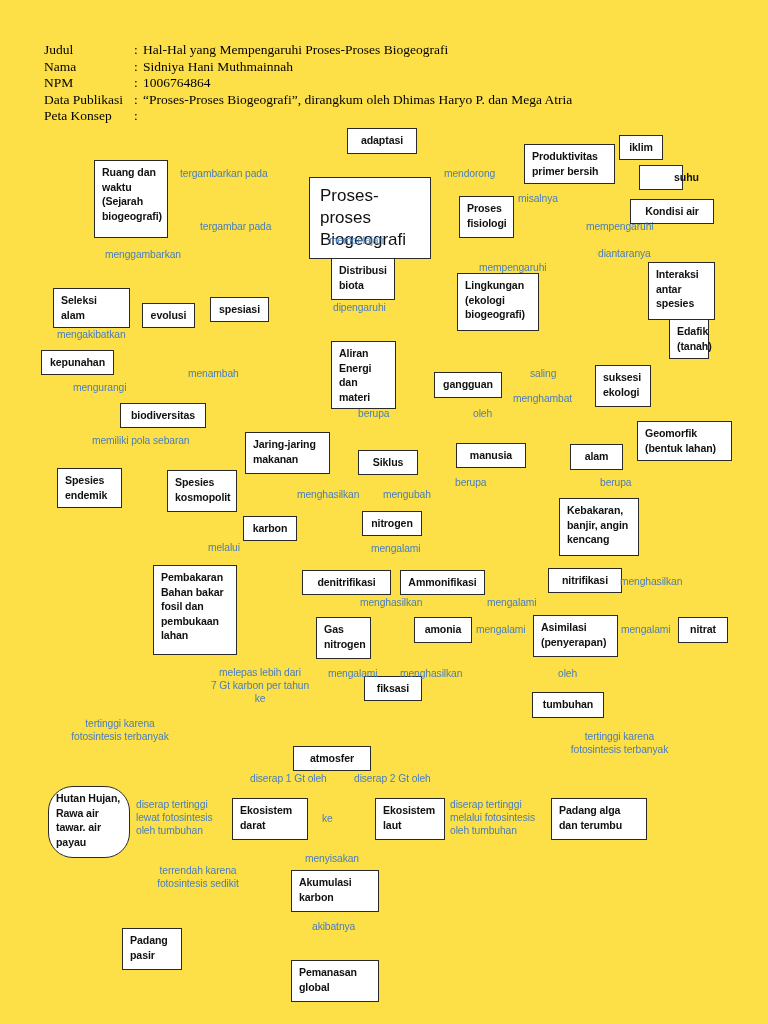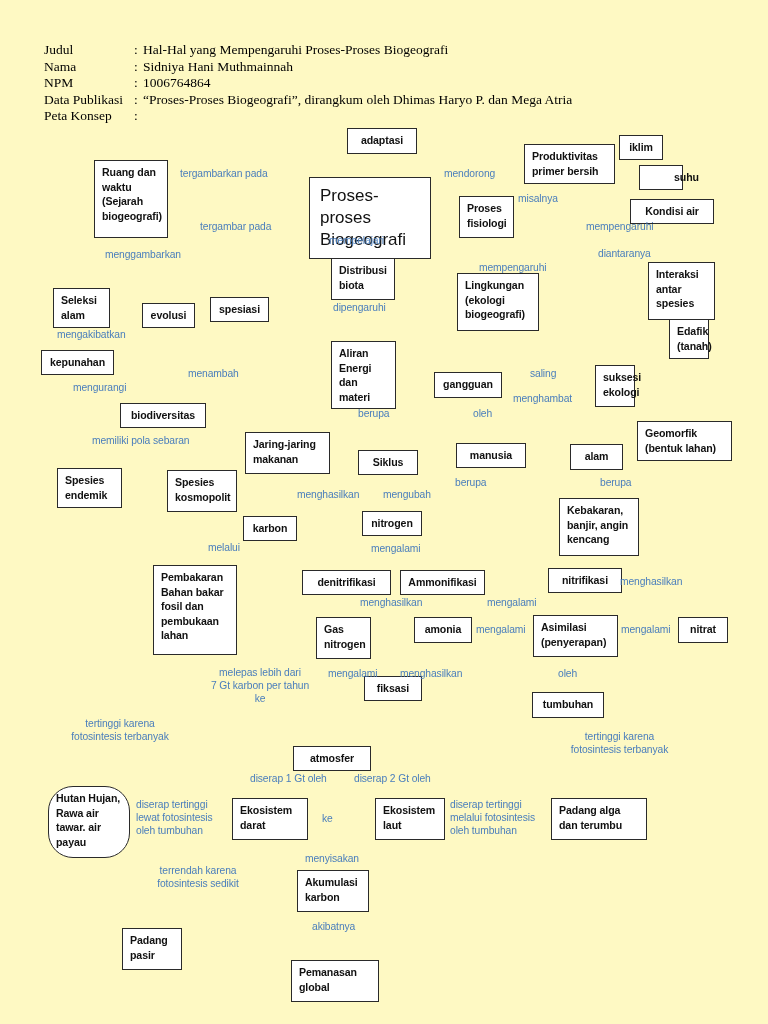--- a/index.html
+++ b/index.html
@@ -9,21 +9,21 @@
     background: #ffffff;
   }
   body {
     font-family: "Liberation Sans", sans-serif;
     color: #000000;
   }
   #page {
     position: relative;
     width: 768px;
     height: 1024px;
-    background: #fef9c3;
+    background: #fde047;
     overflow: hidden;
   }
 
   
   #header {
     position: absolute;
     left: 44px;
     top: 42px;
     width: 640px;
     font-family: "Liberation Serif", serif;
@@ -111,28 +111,28 @@
       <div class="node" style="left: 94px; top: 160px; width: 74px; min-height: 78px;">Ruang dan waktu (Sejarah biogeografi)</div>
       <div class="node big" style="left: 309px; top: 177px; width: 122px; min-height: 56px;">Proses-proses Biogeografi</div>
       <div class="node" style="left: 524px; top: 144px; width: 91px; min-height: 40px;">Produktivitas primer bersih</div>
       <div class="node ctr" style="left: 619px; top: 135px; width: 44px; min-height: 23px;">iklim</div>
       <div class="node ctr" style="left: 639px; top: 165px; width: 44px; min-height: 23px; padding-left: 34px;">suhu</div>
       <div class="node ctr" style="left: 630px; top: 199px; width: 84px; min-height: 23px;">Kondisi air</div>
       <div class="node" style="left: 459px; top: 196px; width: 55px; min-height: 42px;">Proses fisiologi</div>
       <div class="node" style="left: 331px; top: 258px; width: 64px; min-height: 42px;">Distribusi biota</div>
       <div class="node" style="left: 457px; top: 273px; width: 82px; min-height: 58px;">Lingkungan (ekologi biogeografi)</div>
       <div class="node" style="left: 648px; top: 262px; width: 67px; min-height: 58px;">Interaksi antar spesies</div>
-      <div class="node" style="left: 53px; top: 288px; width: 57px; min-height: 40px;">Seleksi alam</div>
+      <div class="node" style="left: 53px; top: 288px; width: 77px; min-height: 40px;">Seleksi alam</div>
       <div class="node ctr" style="left: 142px; top: 303px; width: 53px; min-height: 24px;">evolusi</div>
       <div class="node ctr" style="left: 210px; top: 297px; width: 59px; min-height: 24px;">spesiasi</div>
       <div class="node" style="left: 669px; top: 319px; width: 40px; min-height: 40px;">Edafik (tanah)</div>
       <div class="node ctr" style="left: 41px; top: 350px; width: 73px; min-height: 24px;">kepunahan</div>
       <div class="node" style="left: 331px; top: 341px; width: 65px; min-height: 58px;">Aliran Energi dan materi</div>
       <div class="node ctr" style="left: 434px; top: 372px; width: 68px; min-height: 26px;">gangguan</div>
-      <div class="node" style="left: 595px; top: 365px; width: 40px; min-height: 42px;">suksesi ekologi</div>
+      <div class="node" style="left: 595px; top: 365px; width: 56px; min-height: 42px;">suksesi ekologi</div>
       <div class="node ctr" style="left: 120px; top: 403px; width: 86px; min-height: 24px;">biodiversitas</div>
       <div class="node" style="left: 637px; top: 421px; width: 95px; min-height: 40px;">Geomorfik (bentuk lahan)</div>
       <div class="node" style="left: 245px; top: 432px; width: 85px; min-height: 42px;">Jaring-jaring makanan</div>
       <div class="node ctr" style="left: 358px; top: 450px; width: 60px; min-height: 24px;">Siklus</div>
       <div class="node ctr" style="left: 456px; top: 443px; width: 70px; min-height: 25px;">manusia</div>
       <div class="node ctr" style="left: 570px; top: 444px; width: 53px; min-height: 26px;">alam</div>
       <div class="node" style="left: 57px; top: 468px; width: 65px; min-height: 40px;">Spesies endemik</div>
       <div class="node" style="left: 167px; top: 470px; width: 70px; min-height: 42px;">Spesies kosmopolit</div>
       <div class="node" style="left: 559px; top: 498px; width: 80px; min-height: 58px;">Kebakaran, banjir, angin kencang</div>
       <div class="node ctr" style="left: 243px; top: 516px; width: 54px; min-height: 24px;">karbon</div>
@@ -145,21 +145,21 @@
       <div class="node ctr" style="left: 414px; top: 617px; width: 58px; min-height: 26px;">amonia</div>
       <div class="node" style="left: 533px; top: 615px; width: 85px; min-height: 42px;">Asimilasi (penyerapan)</div>
       <div class="node ctr" style="left: 678px; top: 617px; width: 50px; min-height: 26px;">nitrat</div>
       <div class="node ctr" style="left: 364px; top: 676px; width: 58px; min-height: 24px;">fiksasi</div>
       <div class="node ctr" style="left: 532px; top: 692px; width: 72px; min-height: 26px;">tumbuhan</div>
       <div class="node ctr" style="left: 293px; top: 746px; width: 78px; min-height: 24px;">atmosfer</div>
       <div class="node" style="left: 48px; top: 786px; width: 82px; min-height: 72px; border-radius: 25px;">Hutan Hujan, Rawa air tawar. air payau</div>
       <div class="node" style="left: 232px; top: 798px; width: 76px; min-height: 42px;">Ekosistem darat</div>
       <div class="node" style="left: 375px; top: 798px; width: 70px; min-height: 42px;">Ekosistem laut</div>
       <div class="node" style="left: 551px; top: 798px; width: 96px; min-height: 42px;">Padang alga dan terumbu</div>
-      <div class="node" style="left: 297px; top: 870px; width: 72px; min-height: 42px;">Akumulasi karbon</div>
+      <div class="node" style="left: 291px; top: 870px; width: 88px; min-height: 42px;">Akumulasi karbon</div>
       <div class="node" style="left: 122px; top: 928px; width: 60px; min-height: 42px;">Padang pasir</div>
       <div class="node" style="left: 291px; top: 960px; width: 88px; min-height: 42px;">Pemanasan global</div>
       <div class="link" style="left: 180px; top: 167px; white-space: pre-line;">tergambarkan pada</div>
       <div class="link" style="left: 444px; top: 167px; white-space: pre-line;">mendorong</div>
       <div class="link" style="left: 586px; top: 220px; white-space: pre-line;">mempengaruhi</div>
       <div class="link" style="left: 200px; top: 220px; white-space: pre-line;">tergambar pada</div>
       <div class="link" style="left: 518px; top: 192px; white-space: pre-line;">misalnya</div>
       <div class="link" style="left: 329px; top: 234px; white-space: pre-line;">mempelajari</div>
       <div class="link" style="left: 598px; top: 247px; white-space: pre-line;">diantaranya</div>
       <div class="link" style="left: 105px; top: 248px; white-space: pre-line;">menggambarkan</div>

